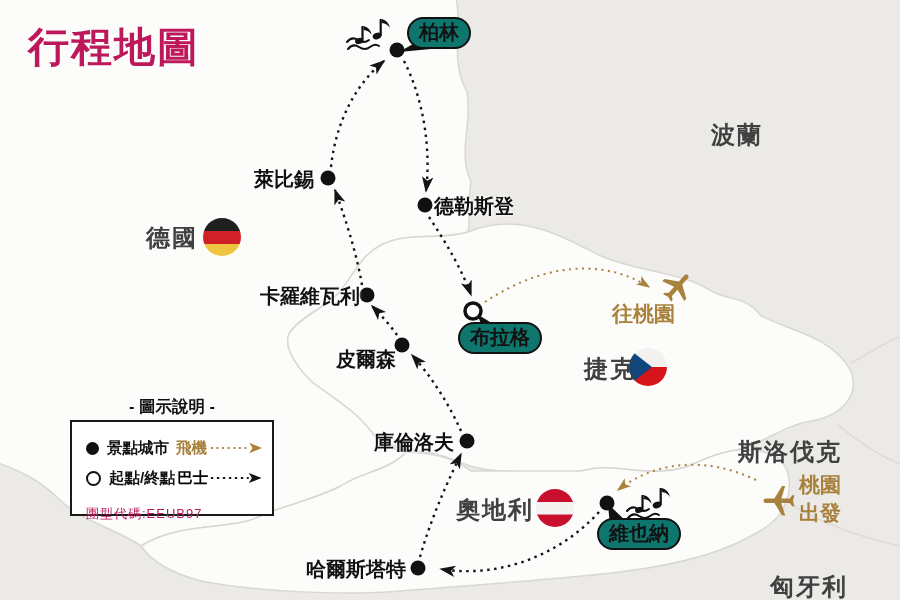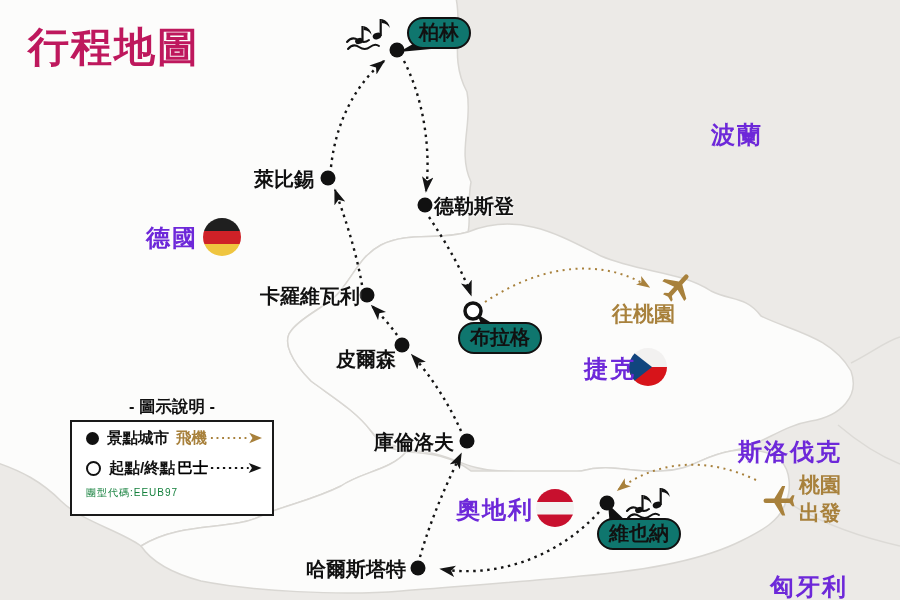--- a/index.html
+++ b/index.html
@@ -6,42 +6,42 @@
   #stage{
     position:relative;width:900px;height:600px;overflow:hidden;
     background:#eceae7;
     font-family:"Liberation Sans","DejaVu Sans",sans-serif;
   }
   #map-svg{position:absolute;left:0;top:0;}
   .abs{position:absolute;white-space:nowrap;}
   .page-title{
     left:28px;top:20px;font-size:41px;font-weight:bold;color:#be185d;letter-spacing:2px;
   }
-  .country-label{font-size:24px;font-weight:bold;color:#6d28d9;letter-spacing:2px;}
+  .country-label{font-size:24px;font-weight:bold;color:#404040;letter-spacing:2px;}
   .city-label{font-size:20px;font-weight:bold;color:#111;
     text-shadow:0 0 3px #fff,0 0 3px #fff;}
   .bubble{
     background:#0f766e;border:2.5px solid #111;border-radius:16px;
     padding:2px 10px 3px;font-size:20px;font-weight:bold;color:#111;line-height:1.15;
   }
   .gold{color:#a8813c;}
   .gold-label{font-size:21px;font-weight:bold;line-height:1.35;}
   .legend-title{left:70px;top:396px;width:204px;text-align:center;
     font-size:16.5px;font-weight:bold;color:#111;}
   .legend-box{
     left:70px;top:420px;width:204px;height:96px;box-sizing:border-box;
-    background:#fff;border:2px solid #1a1a1a;padding:1px 10px 6px 14px;
+    background:#fff;border:2px solid #1a1a1a;padding:11px 10px 6px 14px;
   }
   .legend-row{display:flex;align-items:center;height:30px;}
   .legend-marker{width:13px;height:13px;border-radius:50%;flex:0 0 auto;margin-right:8px;}
   .legend-marker.filled{background:#111;}
   .legend-marker.open{background:#fff;border:2.5px solid #111;width:11px;height:11px;}
   .legend-text{font-size:15.5px;font-weight:bold;color:#111;width:74px;}
   .legend-route-label{font-size:15.5px;font-weight:bold;width:36px;}
-  .legend-code{font-size:10px;color:#15803d;letter-spacing:1px;margin-top:3px;}
+  .legend-code{font-size:13px;color:#be185d;letter-spacing:1px;margin-top:12px;}
 </style>
 </head>
 <body>
 
 <div id="stage">
 
   <svg id="map-svg" width="900" height="600" viewBox="0 0 900 600">
     <defs>
       <marker id="arw-b" viewBox="0 0 14 10" refX="12.5" refY="5" markerWidth="16" markerHeight="12" markerUnits="userSpaceOnUse" orient="auto">
         <polygon points="0,0 14,5 0,10 3.5,5" fill="#141414"></polygon>

